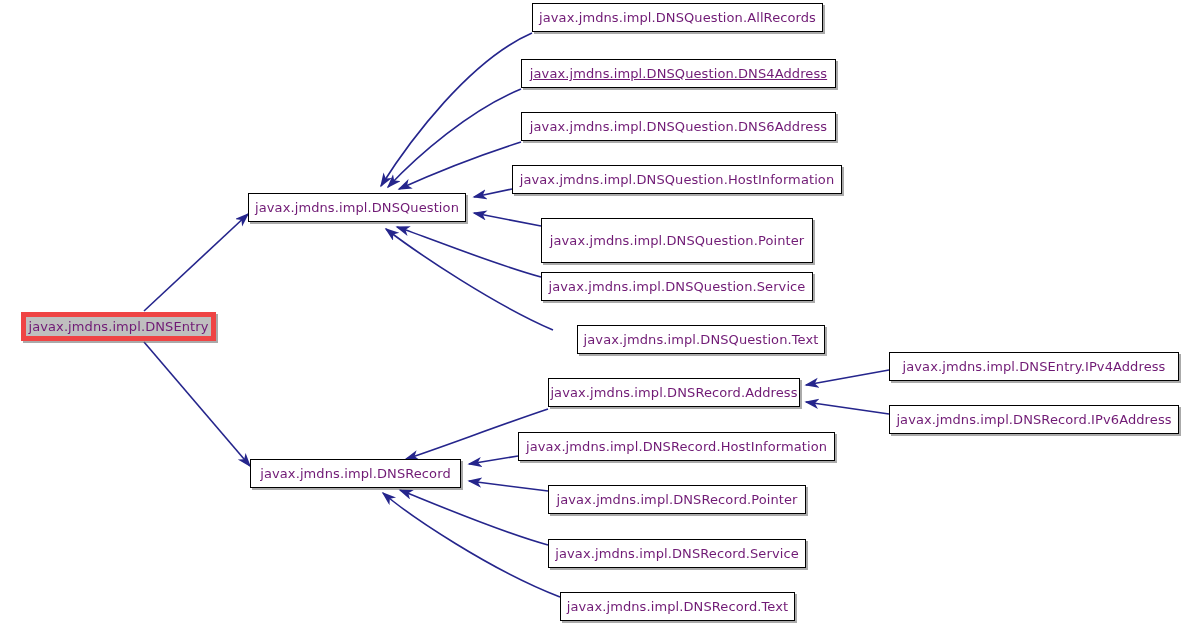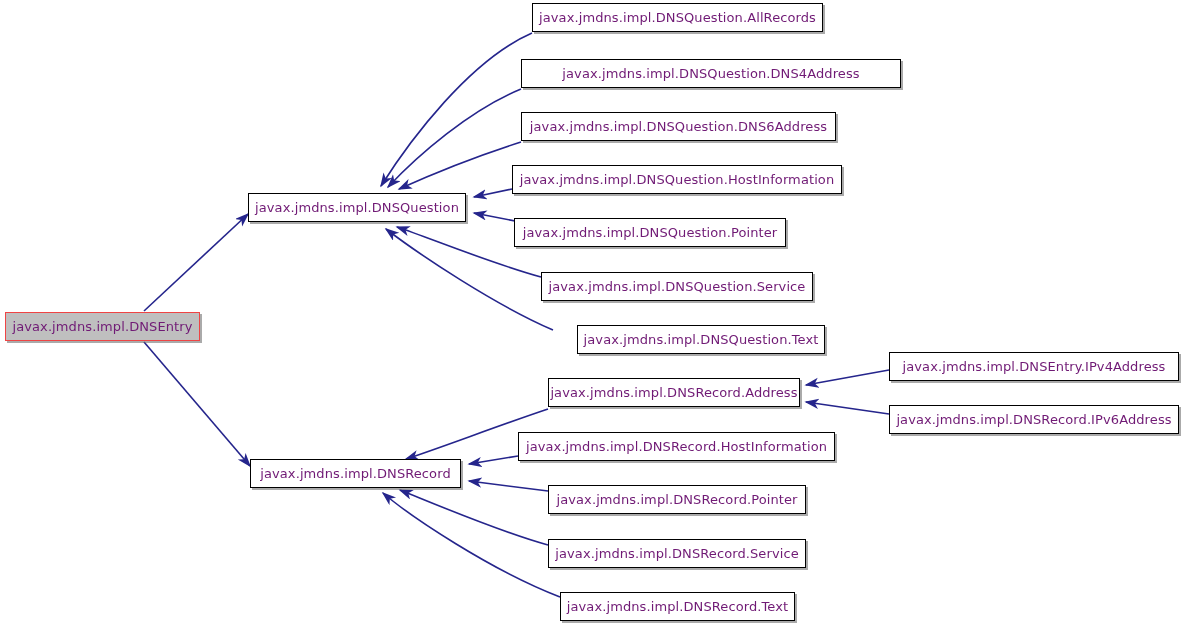--- a/index.html
+++ b/index.html
@@ -34,21 +34,22 @@
     white-space: nowrap;
     color: #701a75;
     font-size: 13px;
     line-height: 1;
     letter-spacing: 0.1px;
     
     box-shadow: 2px 2px 0 0 rgba(100,100,100,0.55);
   }
   .node.root-node {
     background: #bfbfbf;
-    border: 1px solid #ef4444;
+    border: 5px solid #ef4444;
+    margin-left: 16px;
   }
   .node-label {
     display: block;
     padding: 0 8px;
   }
 </style>
 </head>
 <body>
 
 <div id="diagram-root">
@@ -85,30 +86,30 @@
       </div>
       <div class="node" style="left: 248px; top: 193px; width: 218px; height: 29px;">
         <span class="node-label">javax.jmdns.impl.DNSQuestion</span>
       </div>
       <div class="node" style="left: 250px; top: 459px; width: 211px; height: 29px;">
         <span class="node-label">javax.jmdns.impl.DNSRecord</span>
       </div>
       <div class="node" style="left: 532px; top: 3px; width: 291px; height: 29px;">
         <span class="node-label">javax.jmdns.impl.DNSQuestion.AllRecords</span>
       </div>
-      <div class="node" style="left: 521px; top: 59px; width: 380px; height: 29px;">
+      <div class="node" style="left: 521px; top: 59px; width: 315px; height: 29px; text-decoration: underline;">
         <span class="node-label">javax.jmdns.impl.DNSQuestion.DNS4Address</span>
       </div>
       <div class="node" style="left: 521px; top: 112px; width: 315px; height: 29px;">
         <span class="node-label">javax.jmdns.impl.DNSQuestion.DNS6Address</span>
       </div>
       <div class="node" style="left: 512px; top: 165px; width: 330px; height: 29px;">
         <span class="node-label">javax.jmdns.impl.DNSQuestion.HostInformation</span>
       </div>
-      <div class="node" style="left: 514px; top: 218px; width: 272px; height: 29px;">
+      <div class="node" style="left: 541px; top: 218px; width: 272px; height: 45px;">
         <span class="node-label">javax.jmdns.impl.DNSQuestion.Pointer</span>
       </div>
       <div class="node" style="left: 541px; top: 272px; width: 272px; height: 29px;">
         <span class="node-label">javax.jmdns.impl.DNSQuestion.Service</span>
       </div>
       <div class="node" style="left: 553px; top: 325px; width: 248px; height: 29px; margin-left: 24px;">
         <span class="node-label">javax.jmdns.impl.DNSQuestion.Text</span>
       </div>
       <div class="node" style="left: 548px; top: 378px; width: 252px; height: 29px;">
         <span class="node-label">javax.jmdns.impl.DNSRecord.Address</span>

